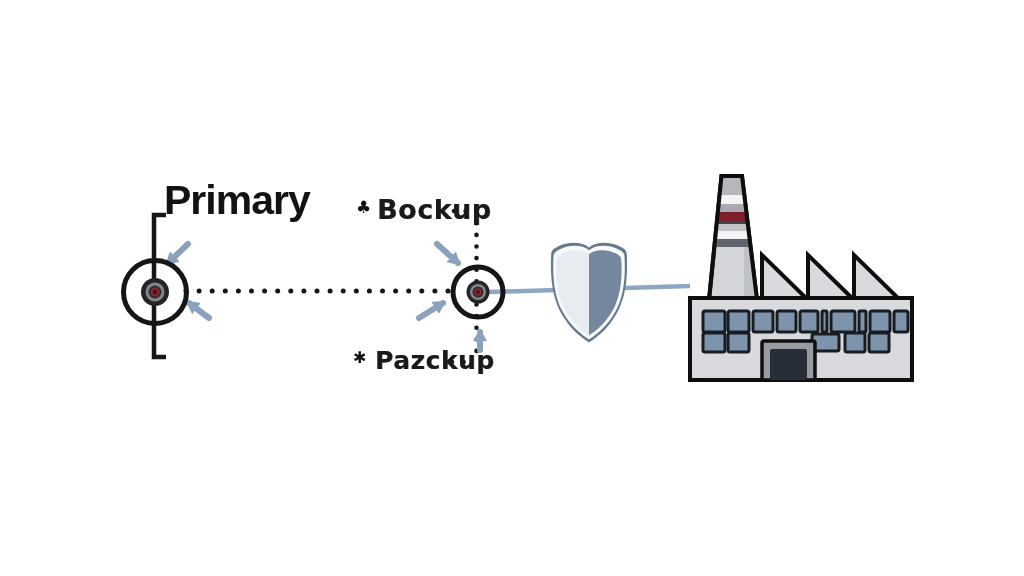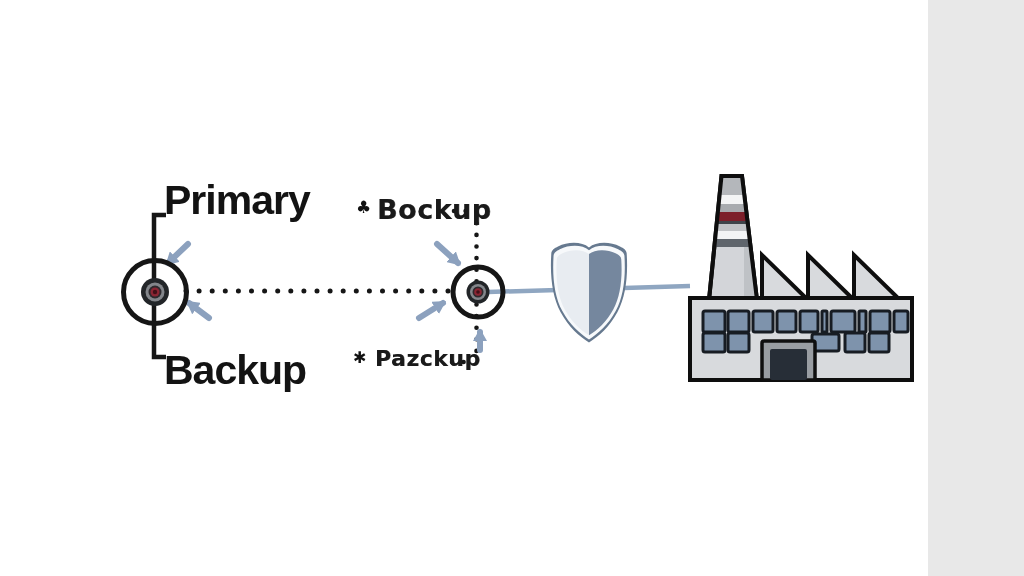--- a/index.html
+++ b/index.html
@@ -1,17 +1,17 @@
 <!DOCTYPE html>
 <html style="--ink: #161616; --arrow-blue: #8CA1BE; --line-blue: #8FA6C1; --shield-border: #66798F; --shield-light: #E8ECF1; --shield-dark: #75879E; --factory-fill: #D8DADD; --window-fill: #7E93AC; --chimney-red: #7D1F2A; --node-red: #8B2533;"><head>
 <meta charset="utf-8">
 <style>
   html,body{margin:0;padding:0;background:#e8e8e8;}
   .stage{
-    position:relative;width:928px;height:576px;overflow:hidden;
+    position:relative;width:1024px;height:576px;overflow:hidden;
     background:radial-gradient(130% 130% at 50% 46%, #ffffff 60%, #f4f4f5 100%);
     font-family:"Liberation Sans", sans-serif;
   }
   .stage svg{position:absolute;left:0;top:0;}
 
   
   .ink-line{stroke:var(--ink);stroke-width:4.5;fill:none;}
   .dots{stroke:var(--ink);stroke-width:5;fill:none;stroke-linecap:round;stroke-dasharray:0 13.1;}
   .dots-mid{stroke:var(--ink);stroke-width:4.6;fill:none;stroke-linecap:round;stroke-dasharray:0 11.6;}
   .node-ring{fill:none;stroke:var(--ink);stroke-width:5;}
@@ -28,21 +28,21 @@
   .door-frame{fill:#999da2;stroke:#0f0f0f;stroke-width:3.5;}
   .door-inner{fill:#272e37;}
 
   
   .lbl{position:absolute;color:#131313;white-space:nowrap;}
   .lbl-primary{left:164px;top:180px;font-size:41px;font-weight:700;letter-spacing:-1px;line-height:1;}
   .lbl-backup{left:164px;top:350px;font-size:41px;font-weight:700;letter-spacing:-1px;line-height:1;}
   .lbl-mid{font-family:"DejaVu Sans", sans-serif;font-weight:700;color:#1a1a1a;
            text-shadow:0.4px 0.4px 0 rgba(20,20,20,.55);}
   .lbl-mid-top{left:377px;top:196px;font-size:27px;line-height:1;letter-spacing:0.5px;}
-  .lbl-mid-bottom{left:375px;top:348px;font-size:22px;line-height:1;letter-spacing:0.5px;}
+  .lbl-mid-bottom{left:375px;top:348px;font-size:25px;line-height:1;letter-spacing:0.5px;}
   .marker{position:absolute;color:#111;font-family:"DejaVu Sans", sans-serif;line-height:1;}
   .marker-top{left:356px;top:199px;font-size:17px;}
   .marker-bottom{left:353px;top:350px;font-size:16px;font-weight:700;}
 </style>
 </head>
 <body>
 
 <div class="stage">
 
   <svg width="1024" height="576" viewBox="0 0 1024 576">
@@ -153,21 +153,20 @@
         <rect x="845" y="333" width="20" height="19" rx="2" class="win"></rect>
         <rect x="869" y="333" width="20" height="19" rx="2" class="win"></rect>
       </g>
 
       <rect x="762" y="341" width="53" height="39" rx="2" class="door-frame"></rect>
       <rect x="770" y="349" width="37" height="31" rx="2" class="door-inner"></rect>
     </g>
   </svg>
 
   <div class="lbl lbl-primary">Primary</div>
-  <div class="lbl lbl-backup">Backup</div>
 
   <div class="marker marker-top">♣</div>
   <div class="lbl lbl-mid lbl-mid-top">Bockup</div>
 
   <div class="marker marker-bottom">✱</div>
   <div class="lbl lbl-mid lbl-mid-bottom">Pazckup</div>
 
 </div>
 
 </body></html>

